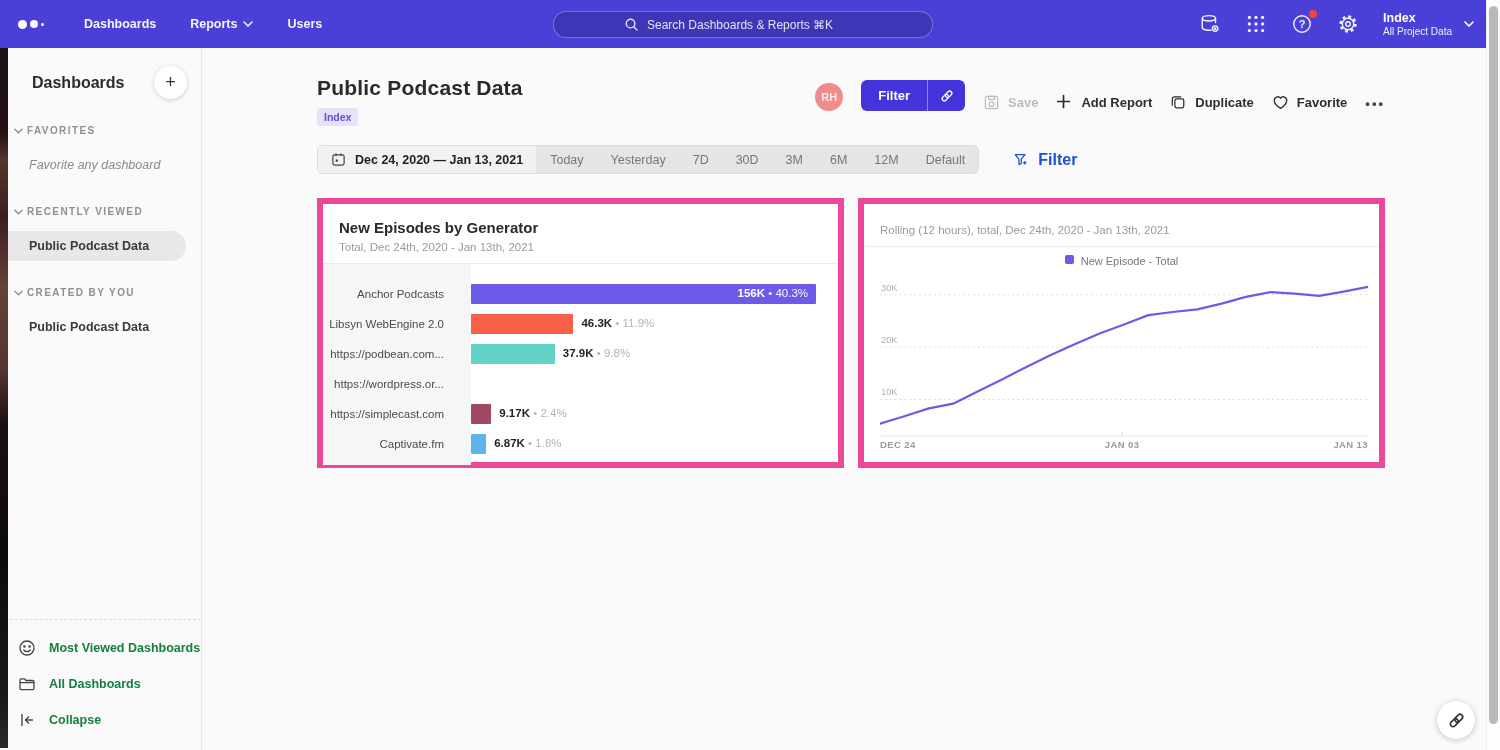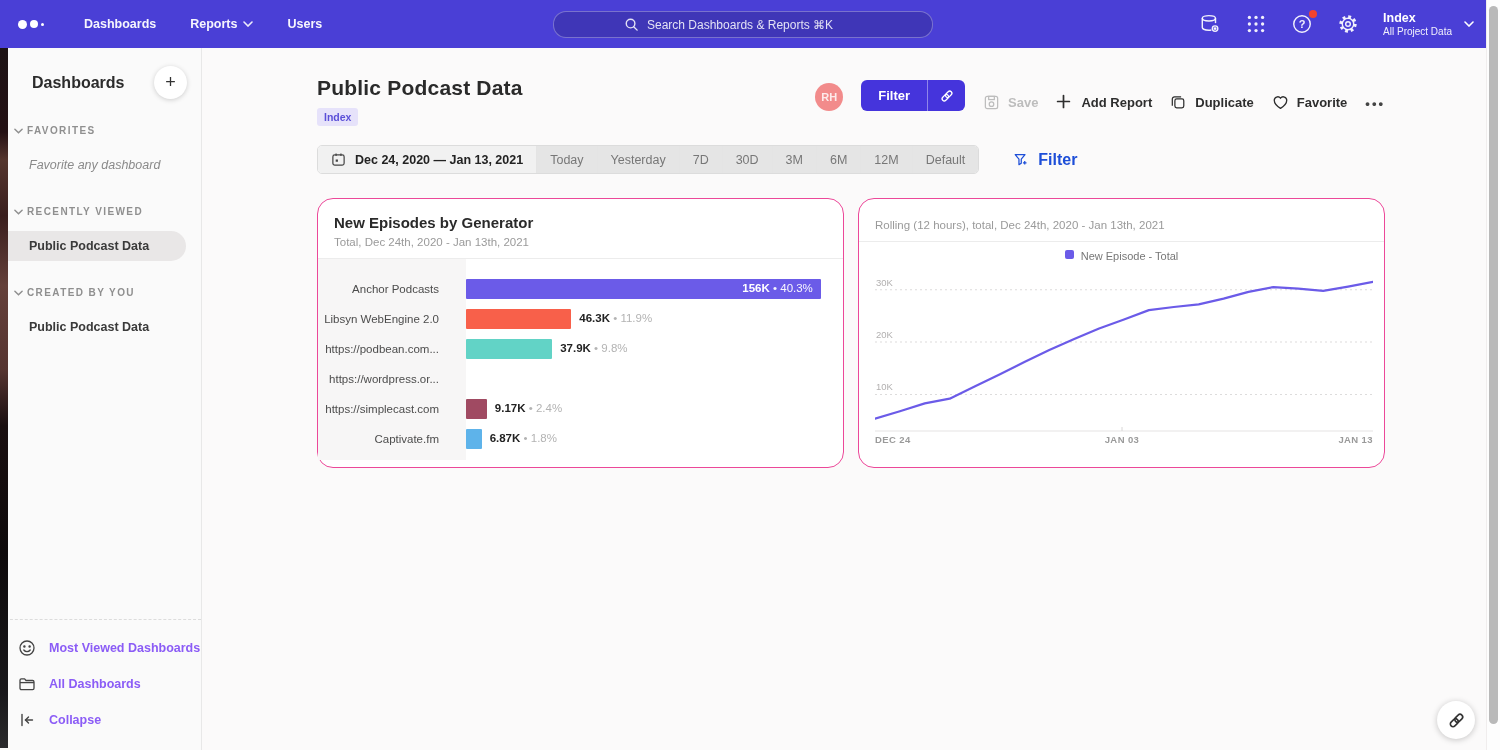--- a/index.html
+++ b/index.html
@@ -46,21 +46,21 @@
   .sb-section-head { display:flex; align-items:center; gap:4px; padding-left:14px;
     font-size:10px; font-weight:bold; letter-spacing:1.4px; color:#8f8f8f; cursor:pointer;text-align:right; }
   .sb-section-head svg { color:#8f8f8f; }
   .sb-item { margin-top:14px; padding:8px 10px 8px 29px; font-size:12.5px; color:#3a3a3a;
     font-weight:bold; cursor:pointer; }
   .sb-item.placeholder { font-style:italic; font-weight:normal; color:#8a8a8a; }
   .sb-item.active { background:#e9e7e7; border-radius:0 19px 19px 0; width:186px; }
   .sb-footer { position:absolute; left:0; bottom:0; width:100%; padding:10px 0 12px 0;
     border-top:1px dashed #dcdcdc; }
   .sb-footer-item { display:flex; align-items:center; gap:13px; padding:9px 0 9px 18px;
-    font-size:12.5px; font-weight:bold; color:#8b5cf6; cursor:pointer; }
+    font-size:12.5px; font-weight:bold; color:#15803d; cursor:pointer; }
   .sb-footer-item .ficon { width:18px; height:18px; color:#444; }
 
   
   .edge-strip { position:absolute; left:0; top:48px; width:8px; height:700px; z-index:20;
     background:linear-gradient(to bottom,#1d1315 0%,#241114 12%,#55362e 16%,#3a1f1e 24%,
       #64403a 34%,#553430 46%,#1a0f10 54%,#0e0a0b 72%,#19181b 92%,#2a2a2c 100%); }
 
   
   .main { position:absolute; top:48px; left:202px; width:1298px; height:702px; }
   .content { width:1068px; margin:0 auto; padding-top:28px; }
@@ -90,22 +90,22 @@
   .seg { display:flex; align-items:center; padding:0 13px; font-size:12.5px; color:#777;
     border-right:1px solid #e4e4e4; cursor:pointer; white-space:nowrap; background:#e5e5e5; }
   .seg:last-child { border-right:none; }
   .seg.date { background:#f1f1f1; color:#222; font-weight:bold; gap:9px; }
   .seg.date svg { color:#444; }
   .filter-btn { display:flex; align-items:center; gap:9px; margin-left:34px; font-size:16px;
     font-weight:bold; color:#1d4ed8; cursor:pointer; }
 
   
   .cards { display:flex; gap:14px; margin-top:24px; }
-  .card { width:527px; height:270px; background:#fff; border:1px solid #ec4899;
-    border-radius:16px; position:relative; }
+  .card { width:527px; height:270px; background:#fff; border:6px solid #ec4899;
+    border-radius:0; position:relative; }
   .card-head { padding:15px 16px 10px 16px; border-bottom:1px solid #ececec; }
   .card-title { font-size:15px; font-weight:bold; color:#2a2a2a; }
   .card-sub { font-size:11.5px; color:#9a9a9a; margin-top:5px; }
   .card-body { position:relative; height:209px; }
 
   
   .bar-label-col-bg { position:absolute; left:0; top:0; bottom:8px; width:148px; background:#f7f6f6; }
   .bar-rows { position:absolute; top:15px; left:0; right:16px; }
   .bar-row { display:flex; align-items:center; height:30px; }
   .bar-row .blabel { width:148px; padding-right:27px; text-align:right; font-size:11.5px;

